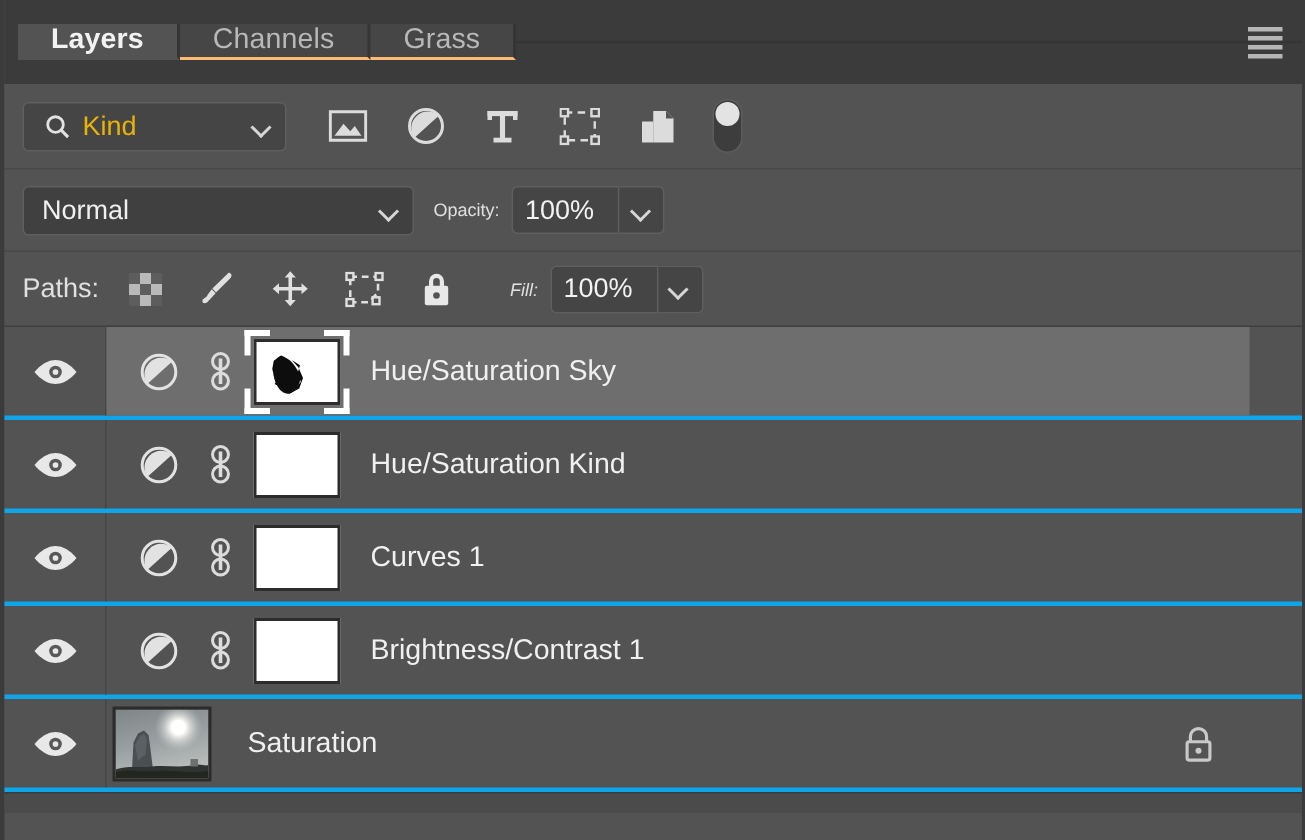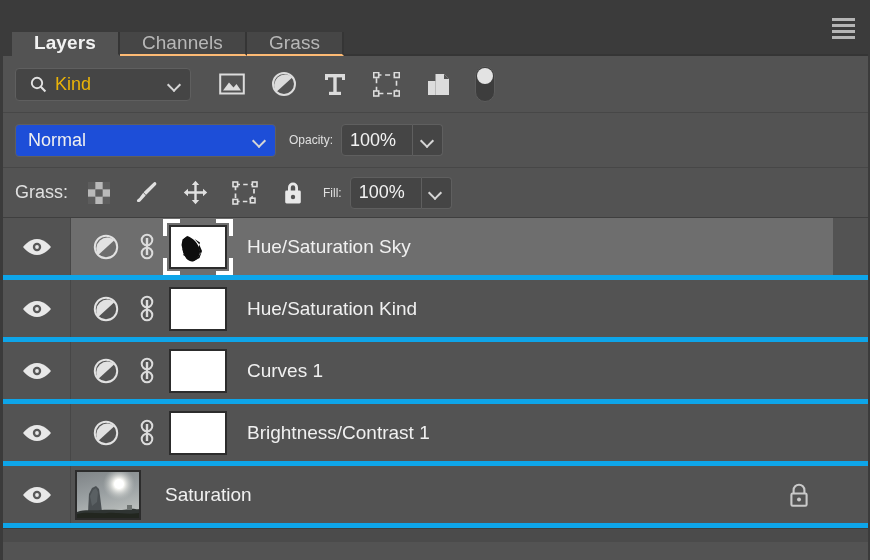--- a/index.html
+++ b/index.html
@@ -21,21 +21,21 @@
     border-left: 3px solid #3b3b3b;
     border-right: 2px solid #3b3b3b;
   }
 
   
   #tab-bar {
     position: relative;
     height: 56px;
     background: #3b3b3b;
     display: flex;
-    align-items: flex-end;
+    align-items: center;
   }
   .tab {
     display: flex;
     align-items: center;
     justify-content: center;
     padding: 0 22px;
     font-size: 19px;
     color: #b8b8b8;
     background: #464646;
     border-right: 2px solid #353535;
@@ -146,21 +146,21 @@
     left: 1px; top: 1px;
     width: 16px; height: 16px;
     border-radius: 50%;
     background: #e3e3e3;
   }
 
   
   #blend-select {
     width: 261px;
     height: 33px;
-    background: #1d4ed8;
+    background: #404040;
     border: 1px solid #5f5f5f;
     border-radius: 4px;
     display: flex;
     align-items: center;
     padding: 0 8px 0 12px;
     cursor: pointer;
   }
   #blend-select .label { flex: 1; color: #f0f0f0; font-size: 18px; }
 
   .bar-label {
@@ -197,29 +197,29 @@
     border-radius: 0 4px 4px 0;
     display: flex;
     align-items: center;
     justify-content: center;
     cursor: pointer;
   }
 
   
   #lock-label { color: #e0e0e0; font-size: 18px; margin-right: 20px; }
   .lock-icons { display: flex; align-items: center; gap: 24px; }
-  #fill-label { margin-left: 19px; }
+  #fill-label { margin-left: 38px; font-style: italic; }
 
   
   #layer-list { background: #535353; }
   .layer-row {
     display: flex;
     align-items: stretch;
     height: 62px;
-    border-bottom: 5px solid #0ea5e9;
+    border-bottom: 3px solid #0ea5e9;
     position: relative;
     cursor: pointer;
   }
   .layer-row .eye-cell {
     width: 68px;
     display: flex;
     align-items: center;
     justify-content: center;
     border-right: 1px solid #474747;
     flex: none;
@@ -384,21 +384,21 @@
     <span class="bar-label">Opacity:</span>
     <div class="num-group">
       <div class="num-field">100%</div>
       <div class="num-chev">
         <span class="chev"></span>
       </div>
     </div>
   </div>
 
   <div class="bar" id="lock-bar">
-    <span id="lock-label">Grass:</span>
+    <span id="lock-label">Paths:</span>
 
     <div class="lock-icons">
 
       <svg width="22" height="22" viewBox="0 0 22 22">
         <rect x="0" y="0" width="22" height="22" fill="#b9b9b9"></rect>
         <rect x="0" y="0" width="7.33" height="7.33" fill="#5d5d5d"></rect>
         <rect x="14.67" y="0" width="7.33" height="7.33" fill="#5d5d5d"></rect>
         <rect x="7.33" y="7.33" width="7.33" height="7.33" fill="#5d5d5d"></rect>
         <rect x="0" y="14.67" width="7.33" height="7.33" fill="#5d5d5d"></rect>
         <rect x="14.67" y="14.67" width="7.33" height="7.33" fill="#5d5d5d"></rect>

